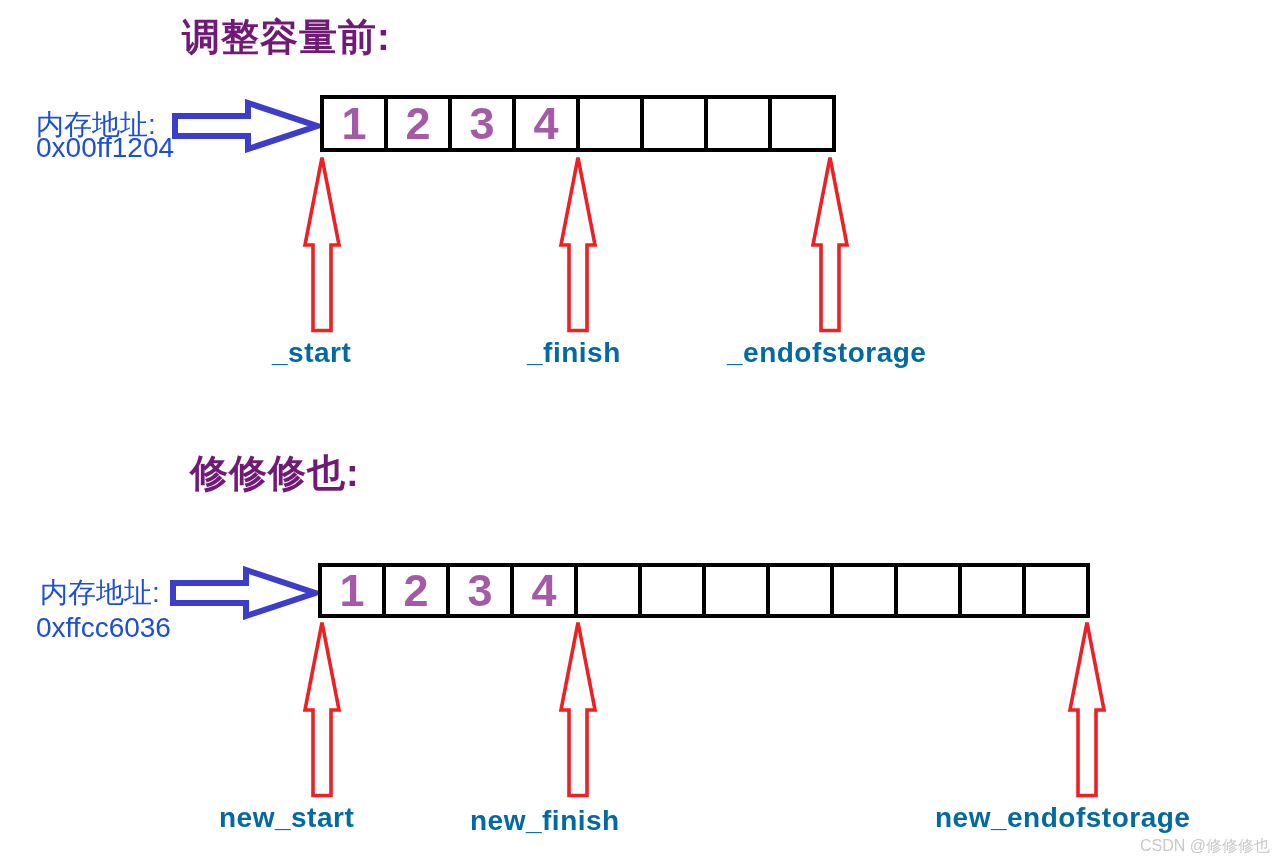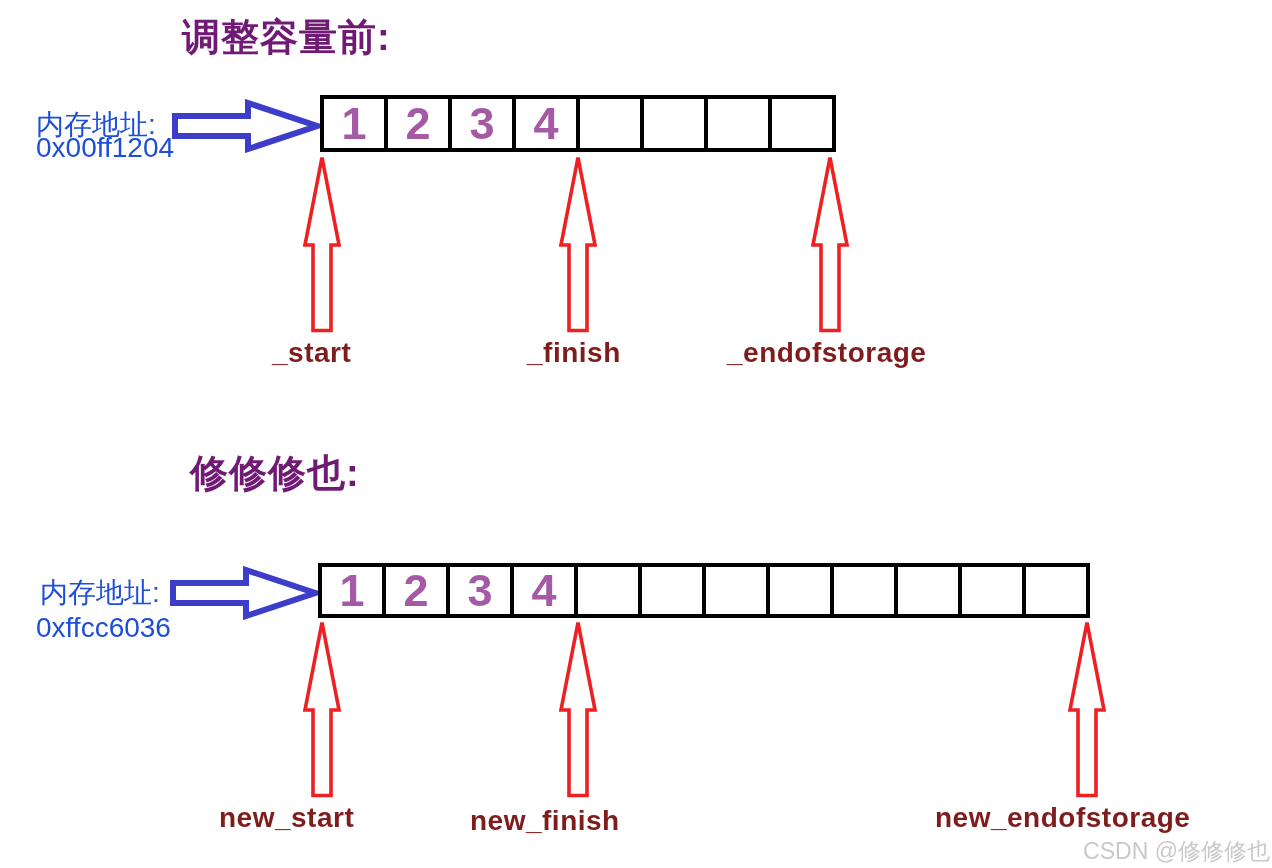--- a/index.html
+++ b/index.html
@@ -46,29 +46,29 @@
     font-size: 45px;
     font-weight: bold;
     line-height: 1;
     font-family: "Liberation Sans", "DejaVu Sans", sans-serif;
   }
   .array-cell:last-child { border-right: none; }
   .row-before .array-cell { height: 49px; }
   .row-after  .array-cell { height: 47px; }
 
   .ptr-label {
-    color: #7f1d1d;
+    color: #0369a1;
     font-size: 28px;
     font-weight: bold;
     white-space: nowrap;
     letter-spacing: 0.5px;
   }
   .watermark {
     color: #c9c9c9;
-    font-size: 23px;
+    font-size: 16px;
     white-space: nowrap;
   }
   svg { display: block; }
 </style>
 </head>
 <body>
 
 <div class="canvas">
 
   <div class="abs section-title" style="left:182px; top:12px;">调整容量前:</div>

